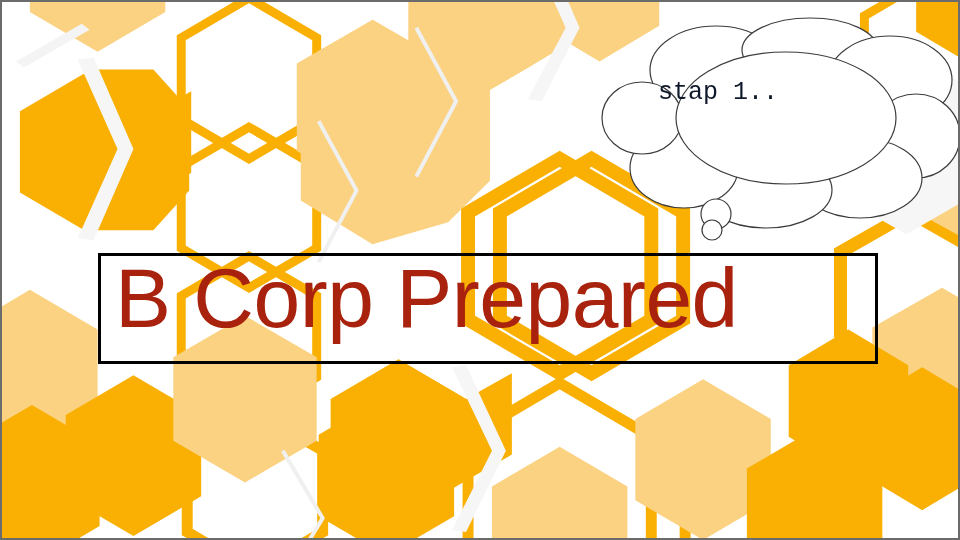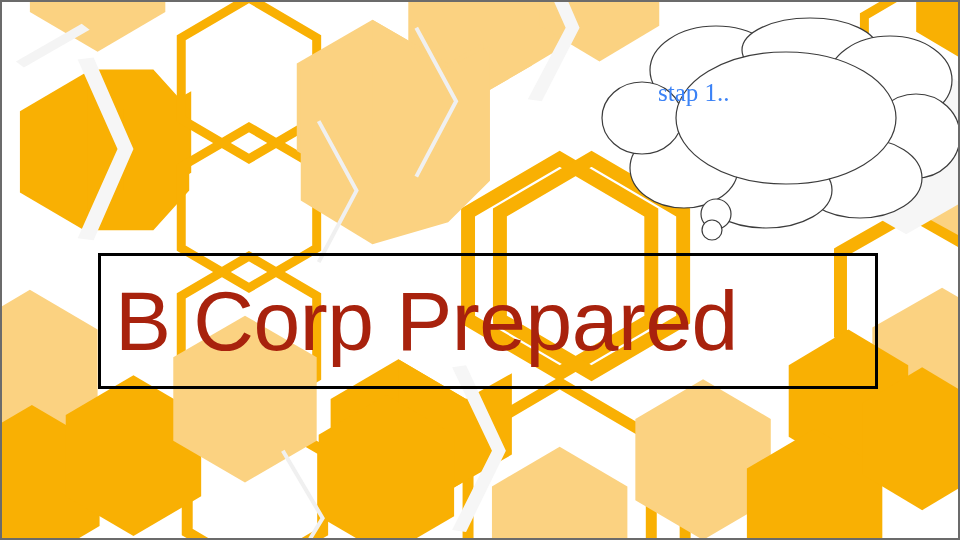--- a/index.html
+++ b/index.html
@@ -31,25 +31,25 @@
     height: 100%;
     display: block;
   }
 
   
   #title-box {
     position: absolute;
     left: 96px;
     top: 251px;
     width: 780px;
-    height: 136px;
+    height: 111px;
     border: 3px solid #000000;
     box-sizing: border-box;
     display: flex;
-    align-items: center;
+    align-items: flex-start;
     background: transparent;
   }
   #title-text {
     margin: 0;
     padding: 0 0 0 14px;
     font-family: "Liberation Sans", sans-serif;
     font-size: 84px;
     line-height: 1;
     font-weight: 400;
     letter-spacing: -0.5px;
@@ -72,24 +72,24 @@
     width: 100%;
     height: 100%;
     display: block;
     overflow: visible;
   }
   #bubble-text {
     position: absolute;
     left: 60px;
     top: 58px;
     width: 250px;
-    font-family: Liberation Serif, serif;
+    font-family: Liberation Mono, monospace;
     font-size: 25px;
     line-height: 1.33;
-    color: #3b82f6;
+    color: #0f172a;
     user-select: none;
   }
   #bubble-line-2 {
     display: block;
     padding-left: 46px;
   }
 </style>
 </head>
 <body>
 

